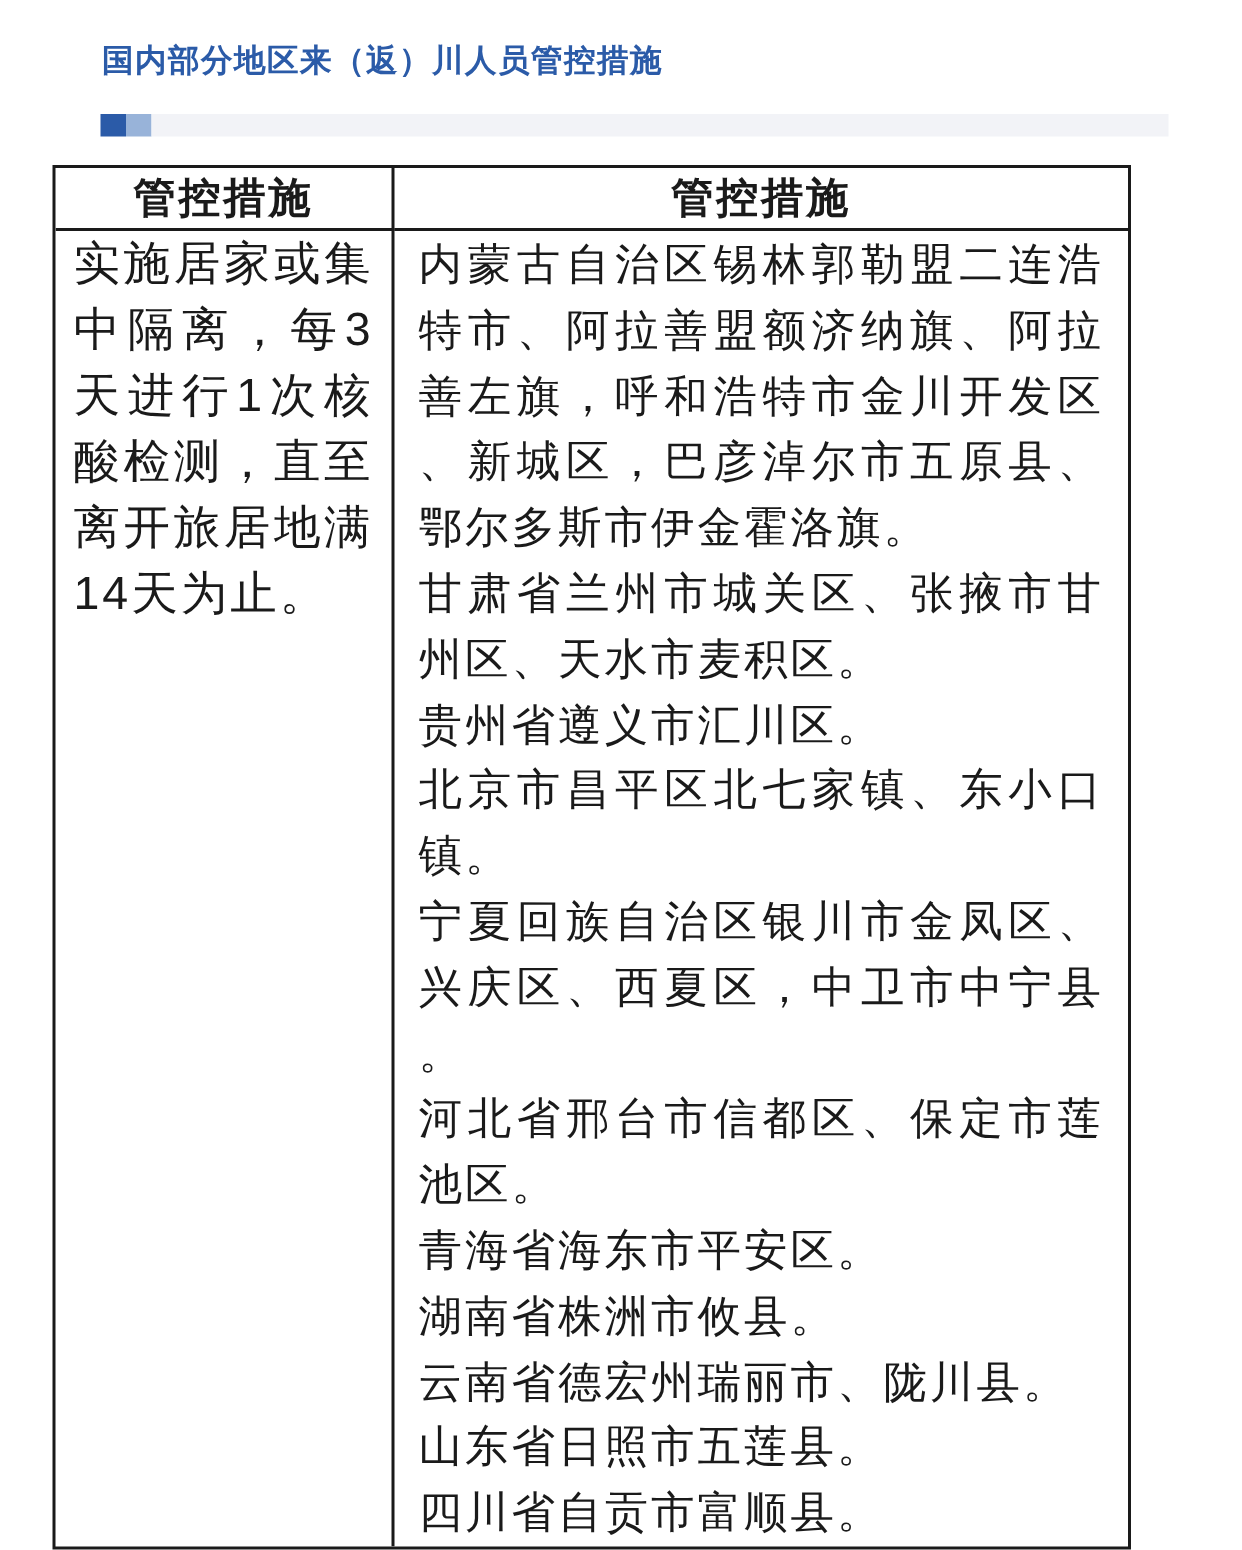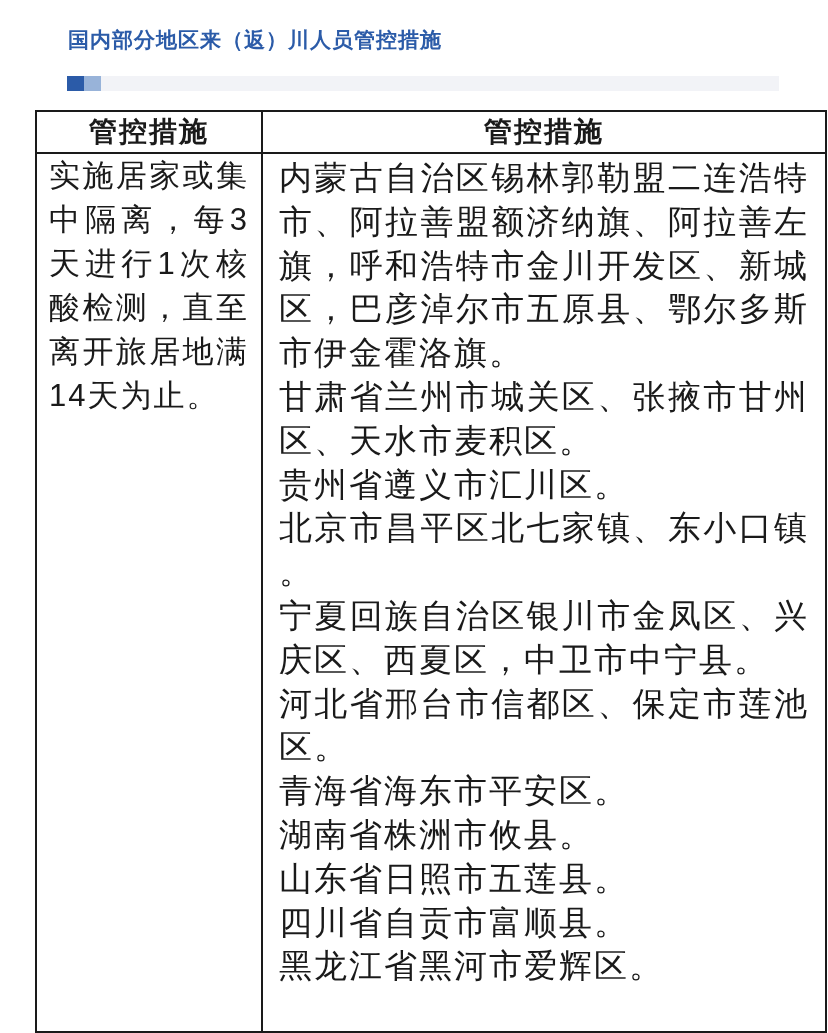--- a/index.html
+++ b/index.html
@@ -39,21 +39,21 @@
     display: flex;
   }
   .accent-bar .sq-dark  { width: 17px; height: 15px; background: var(--accent-dark); }
   .accent-bar .sq-light { width: 17px; height: 15px; background: var(--accent-light); }
   .accent-bar .track    { flex: 1; height: 15px; background: var(--bar-track); }
 
   .ctl-table {
     position: absolute;
     left: 35px;
     top: 110px;
-    width: 792px;
+    width: 719px;
     height: 923px;
     border: 2px solid var(--border);
     display: grid;
     grid-template-columns: 226px 1fr;
     grid-template-rows: 42px 1fr;
     overflow: hidden;
     background: #ffffff;
   }
   .th {
     display: flex;
@@ -75,21 +75,21 @@
     width: 200px;
     font-size: 31px;
     line-height: 44px;
     letter-spacing: 2px;
     text-align: justify;
     color: var(--text);
   }
   .cell-right {
     padding: 2px 16px 0 16px;
     overflow: hidden;
-    font-size: 33px;
+    font-size: 29px;
     line-height: 43.8px;
     letter-spacing: 2px;
     text-align: justify;
     word-break: break-all;
     line-break: anywhere;
     color: var(--text);
   }
   .cell-right p { margin: 0; }
 </style>
 </head>
@@ -113,17 +113,18 @@
 
   <div class="cell-right">
     <p>内蒙古自治区锡林郭勒盟二连浩特市、阿拉善盟额济纳旗、阿拉善左旗，呼和浩特市金川开发区、新城区，巴彦淖尔市五原县、鄂尔多斯市伊金霍洛旗。</p>
     <p>甘肃省兰州市城关区、张掖市甘州区、天水市麦积区。</p>
     <p>贵州省遵义市汇川区。</p>
     <p>北京市昌平区北七家镇、东小口镇。</p>
     <p>宁夏回族自治区银川市金凤区、兴庆区、西夏区，中卫市中宁县。</p>
     <p>河北省邢台市信都区、保定市莲池区。</p>
     <p>青海省海东市平安区。</p>
     <p>湖南省株洲市攸县。</p>
+    <p>云南省德宏州瑞丽市、陇川县。</p>
     <p>山东省日照市五莲县。</p>
     <p>四川省自贡市富顺县。</p>
     <p>黑龙江省黑河市爱辉区。</p>
   </div>
 </div>
 
 </body></html>

